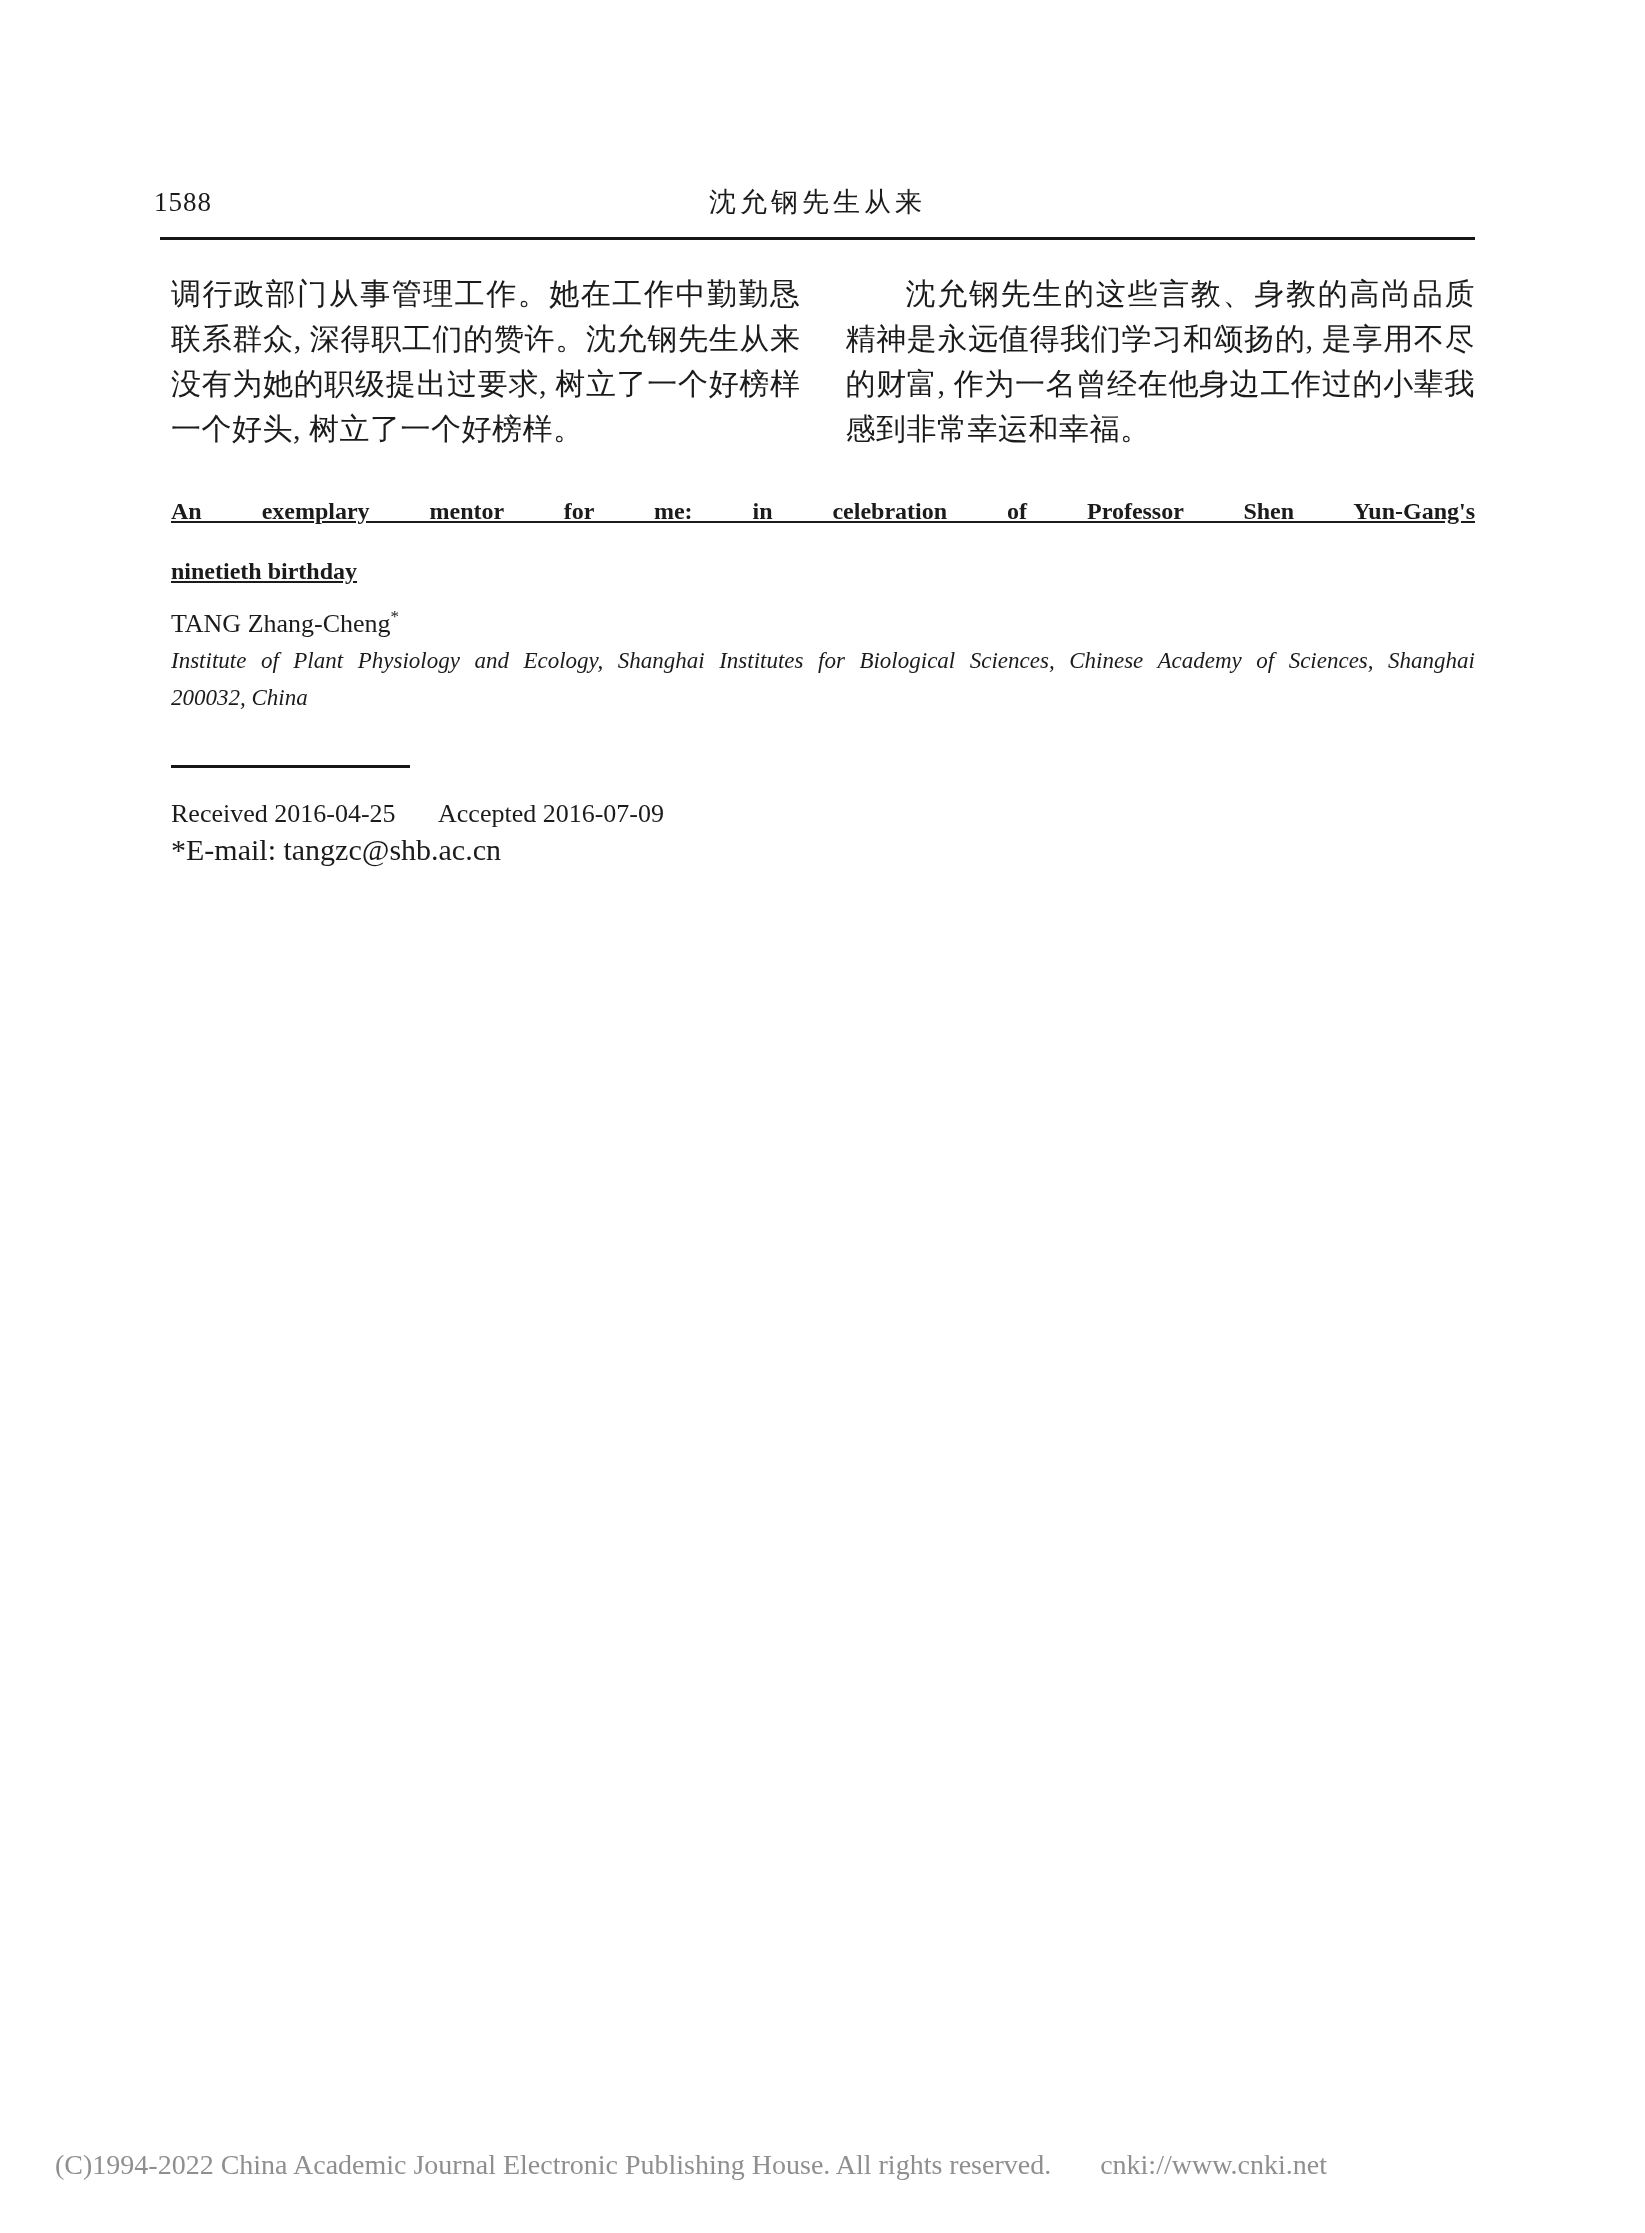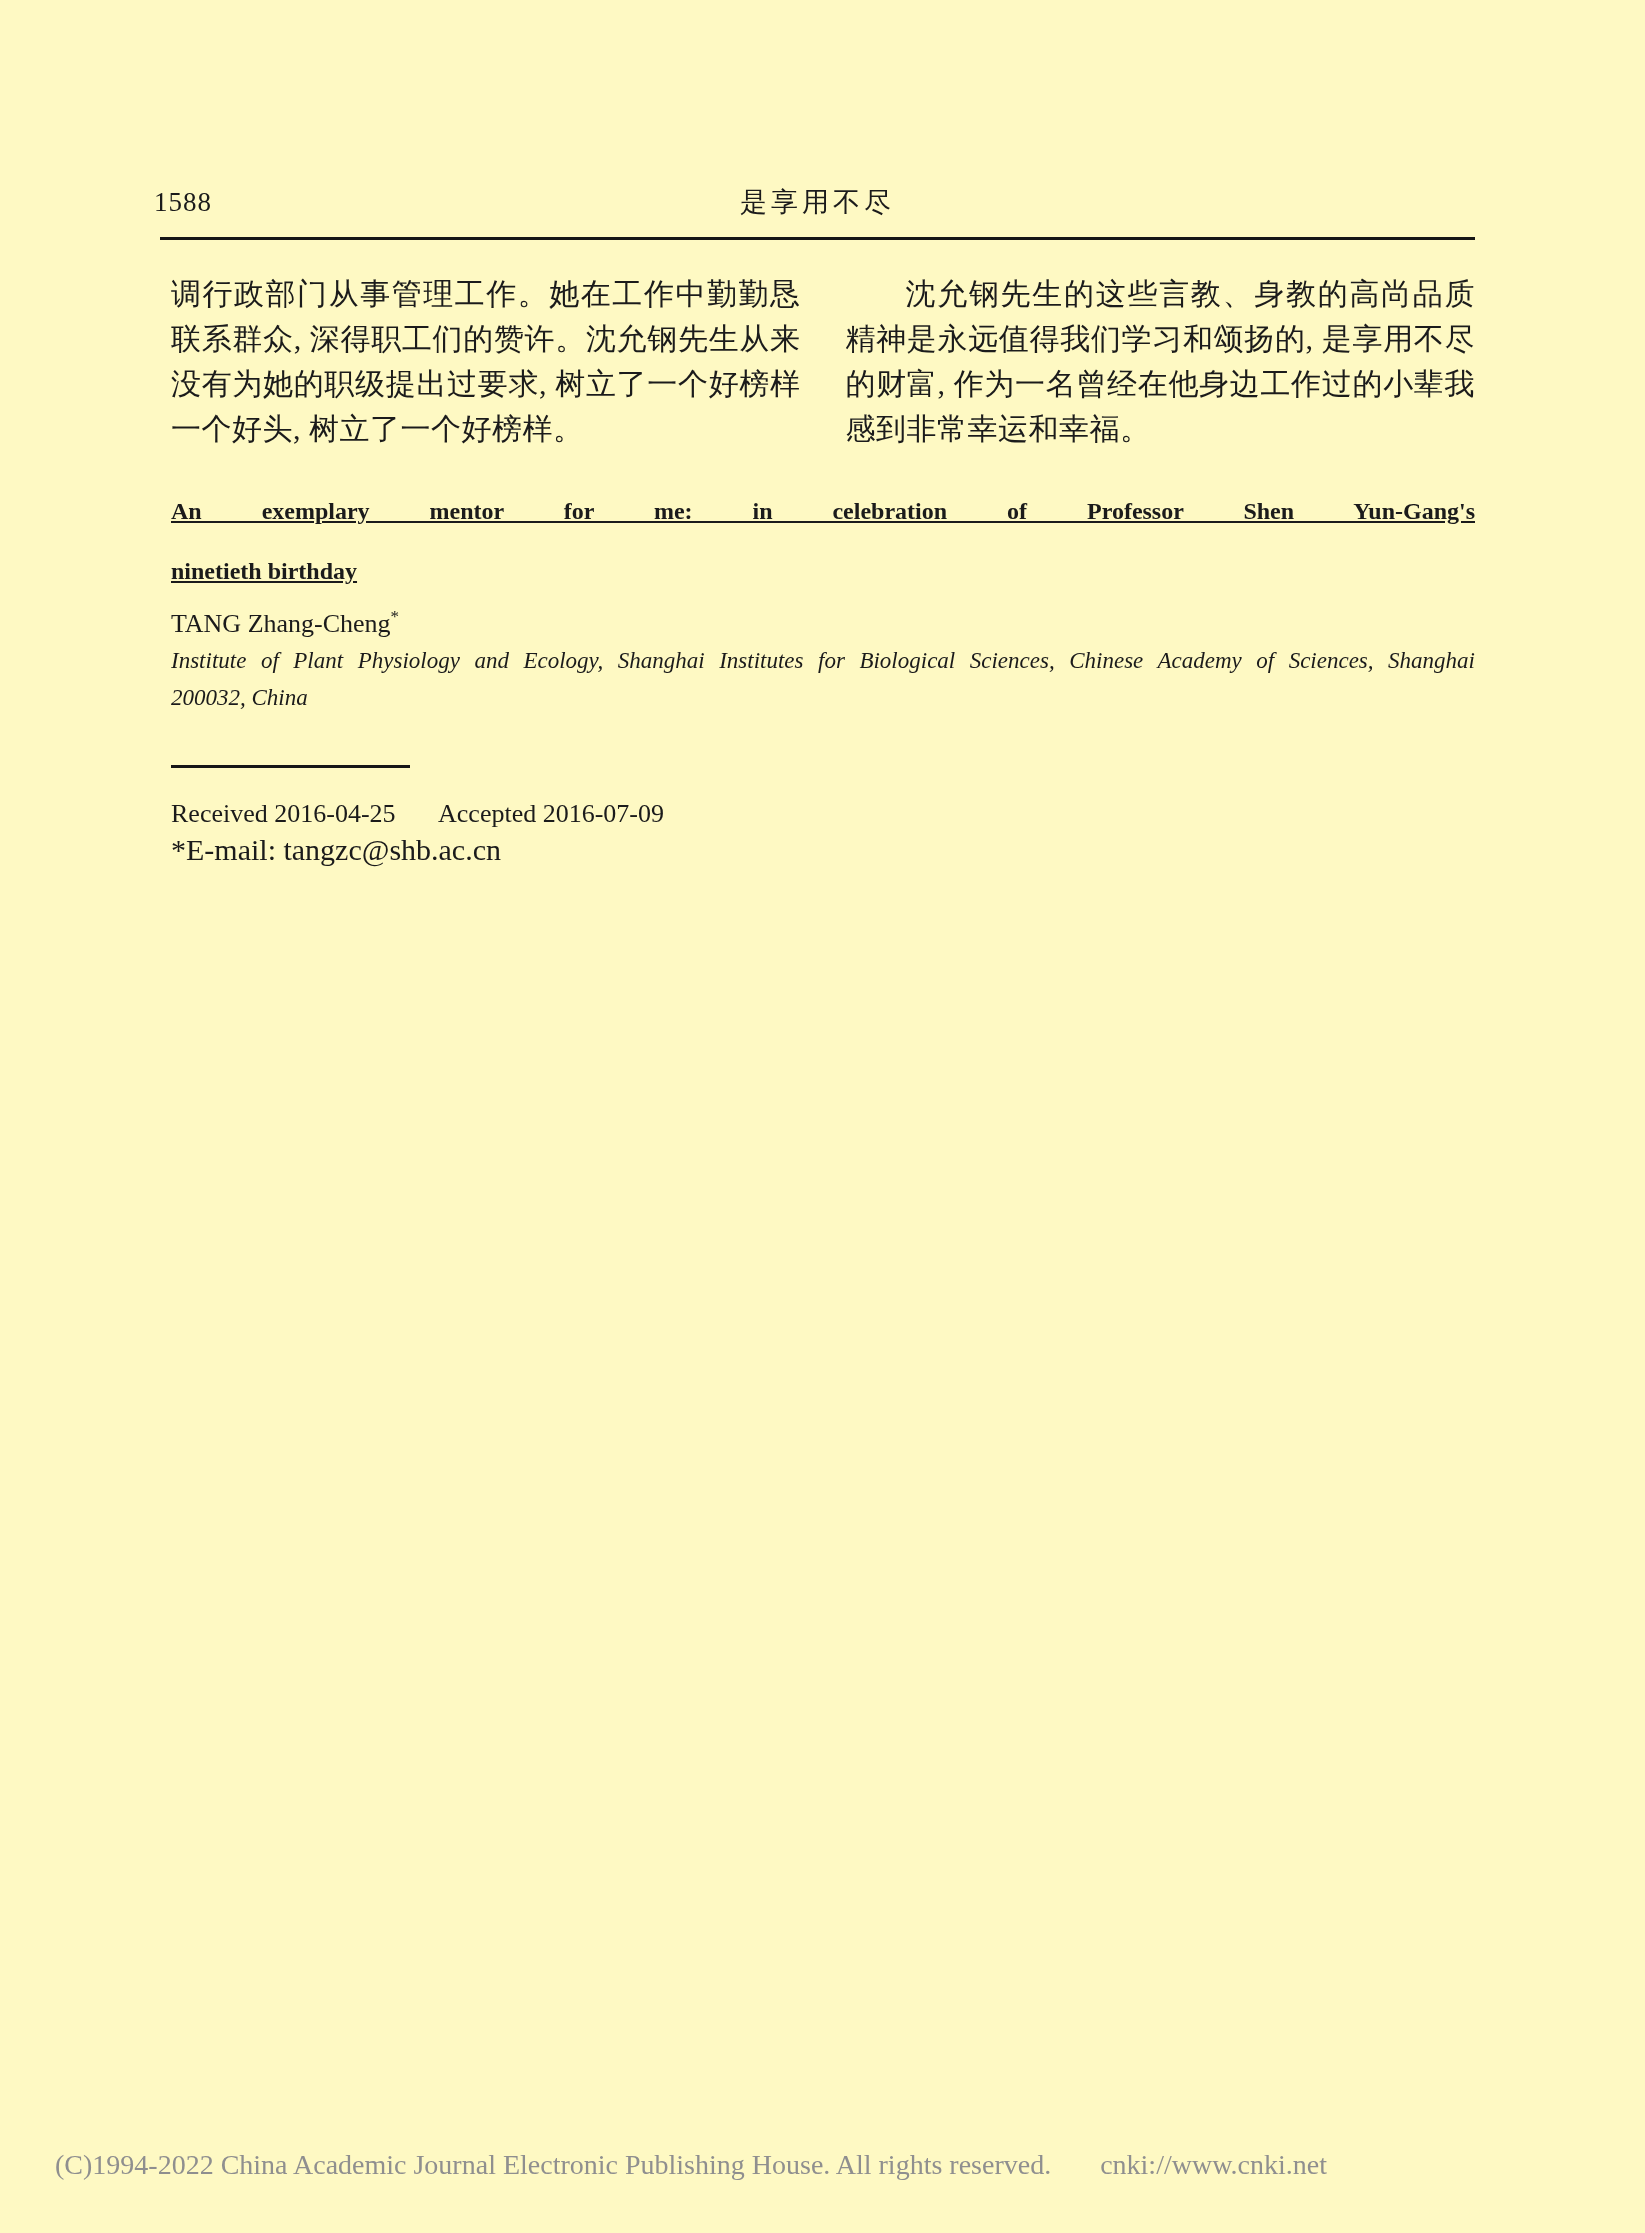--- a/index.html
+++ b/index.html
@@ -2,21 +2,21 @@
 <html><head>
 <meta charset="utf-8">
 <style>
   html, body { margin: 0; padding: 0; }
   body { background: #e8e8e8; }
   .page {
     position: relative;
     width: 1646px;
     height: 2234px;
     margin: 0 auto;
-    background: #fef9c3;
+    background: #ffffff;
     font-family: "Liberation Serif", "DejaVu Serif", serif;
     color: #1b1b1b;
     overflow: hidden;
   }
   
   .running-head {
     position: absolute;
     top: 185px; left: 160px; width: 1315px; height: 34px;
     font-size: 27px; line-height: 34px;
   }
@@ -93,21 +93,21 @@
   }
   .scan-footer .cnki-url { margin-left: 42px; }
 </style>
 </head>
 <body>
 
 <div class="page">
 
   <div class="running-head">
     <span class="page-number">1588</span>
-    <span class="journal-title">是享用不尽</span>
+    <span class="journal-title">沈允钢先生从来</span>
   </div>
   <div class="head-rule"></div>
 
   <div class="body-columns">
     <div class="col">
       <div class="zh-line">调行政部门从事管理工作。她在工作中勤勤恳恳,</div>
       <div class="zh-line">联系群众, 深得职工们的赞许。沈允钢先生从来</div>
       <div class="zh-line">没有为她的职级提出过要求, 树立了一个好榜样</div>
       <div class="zh-line last">一个好头, 树立了一个好榜样。</div>
     </div>

